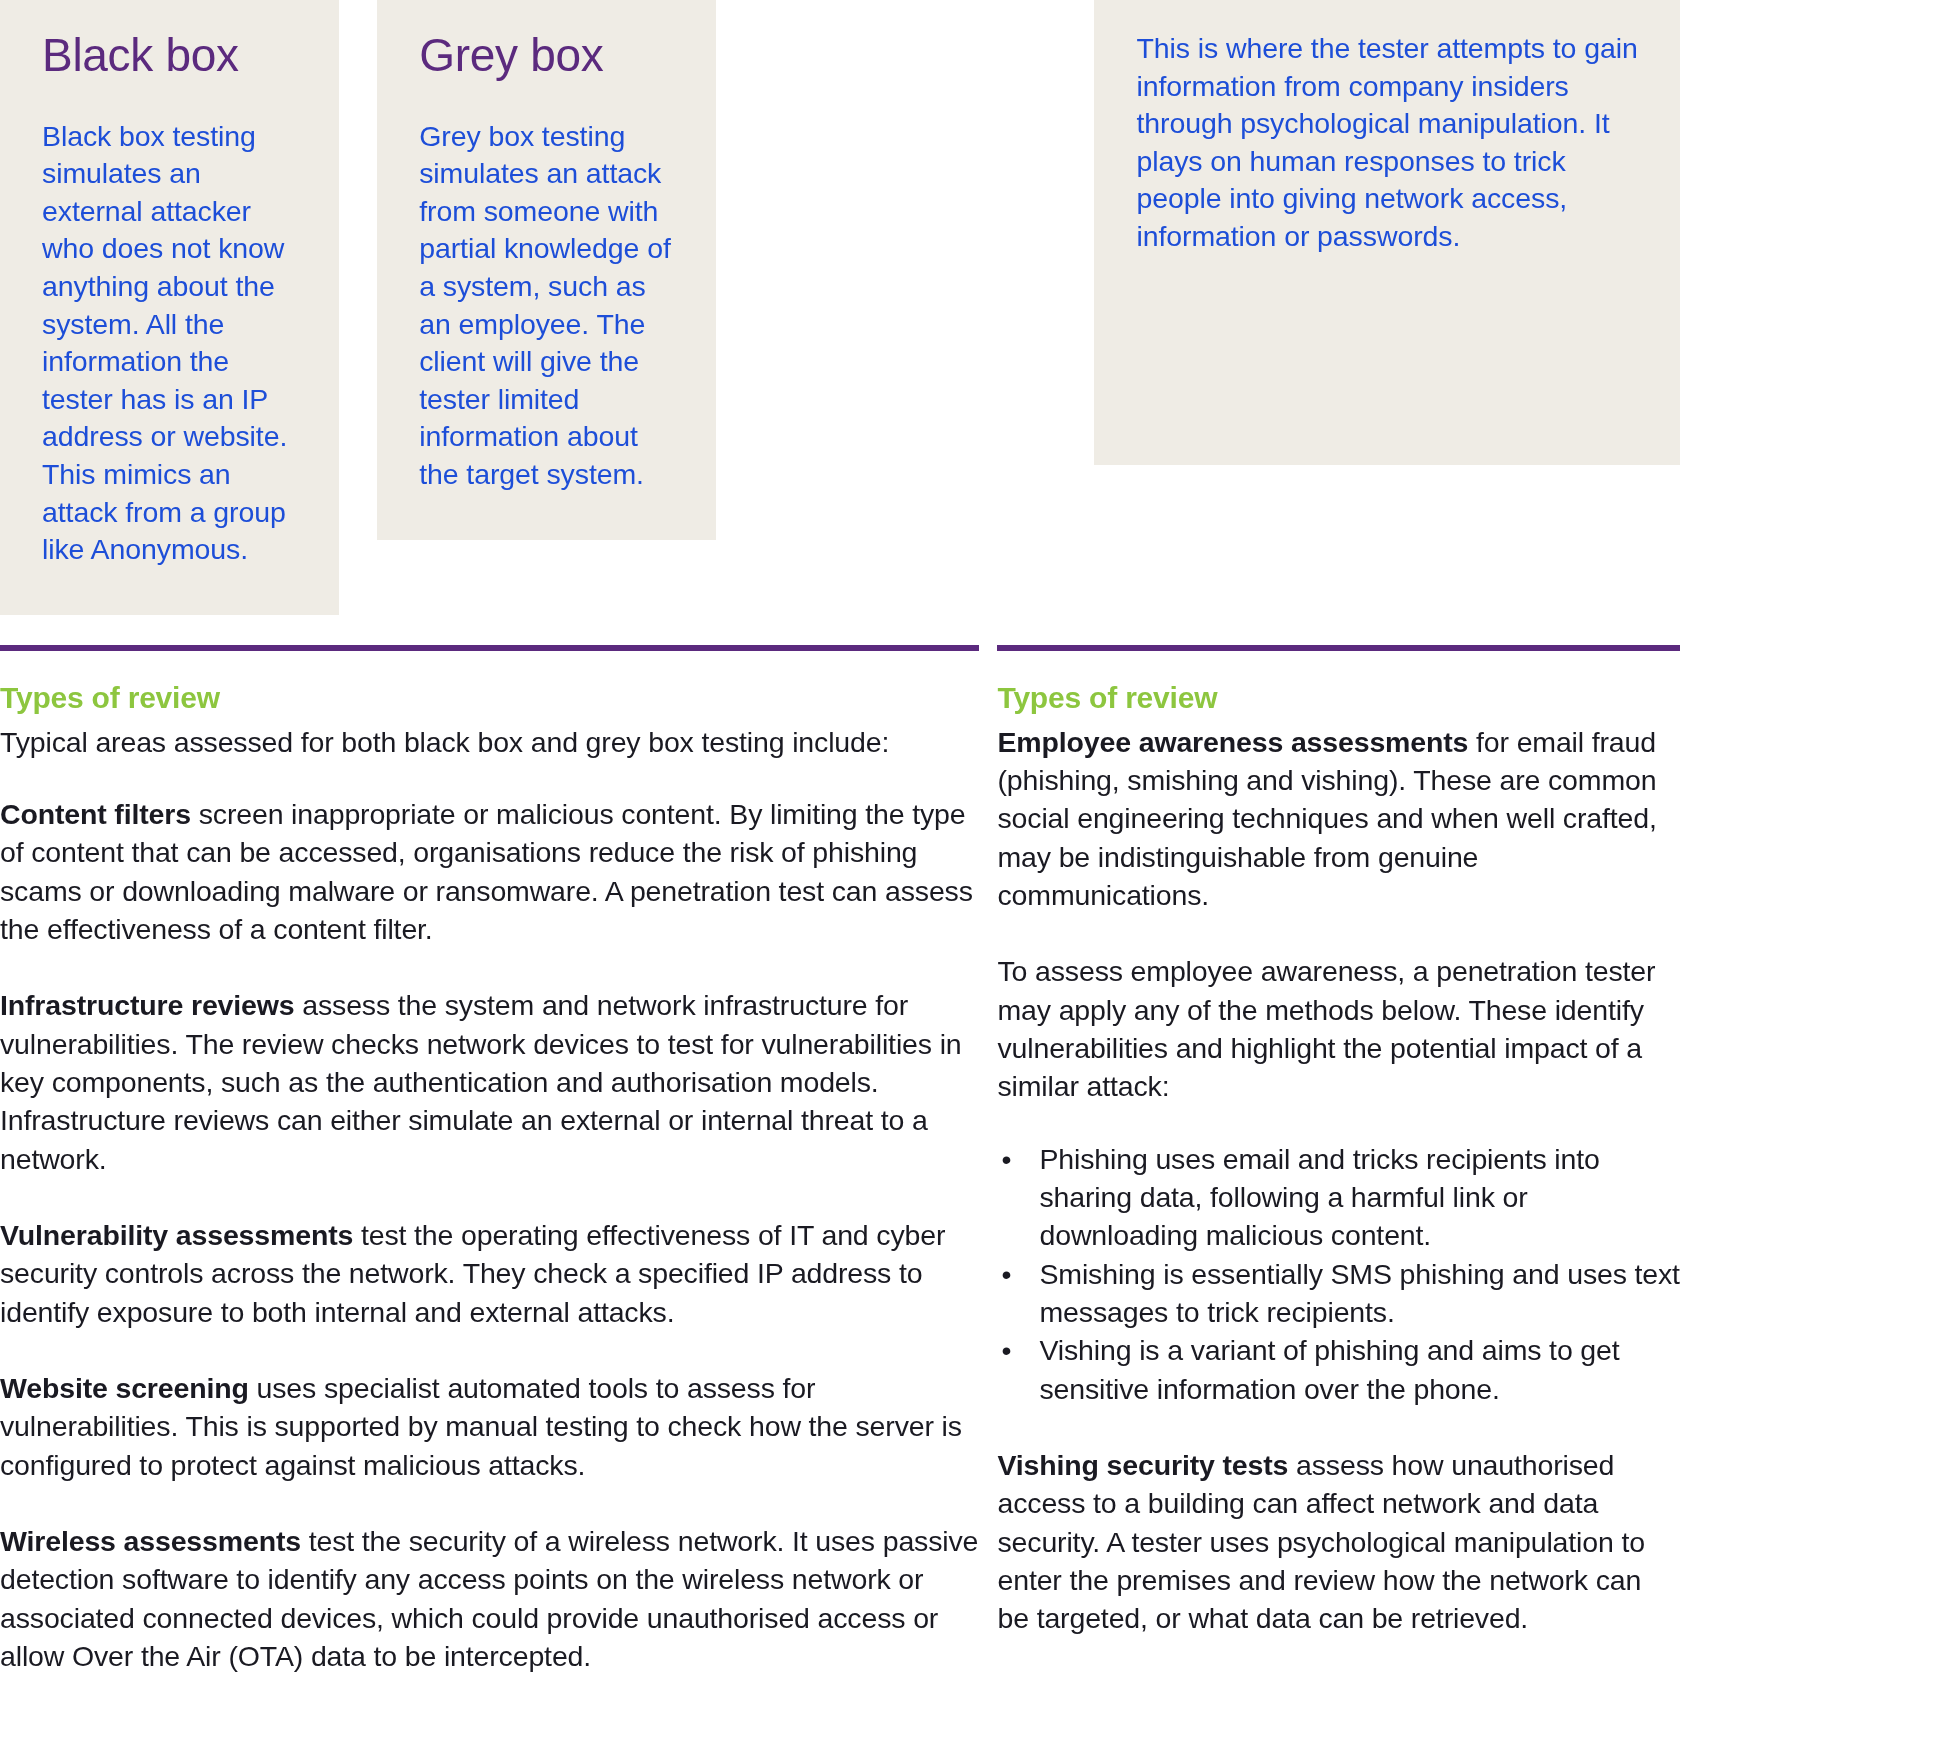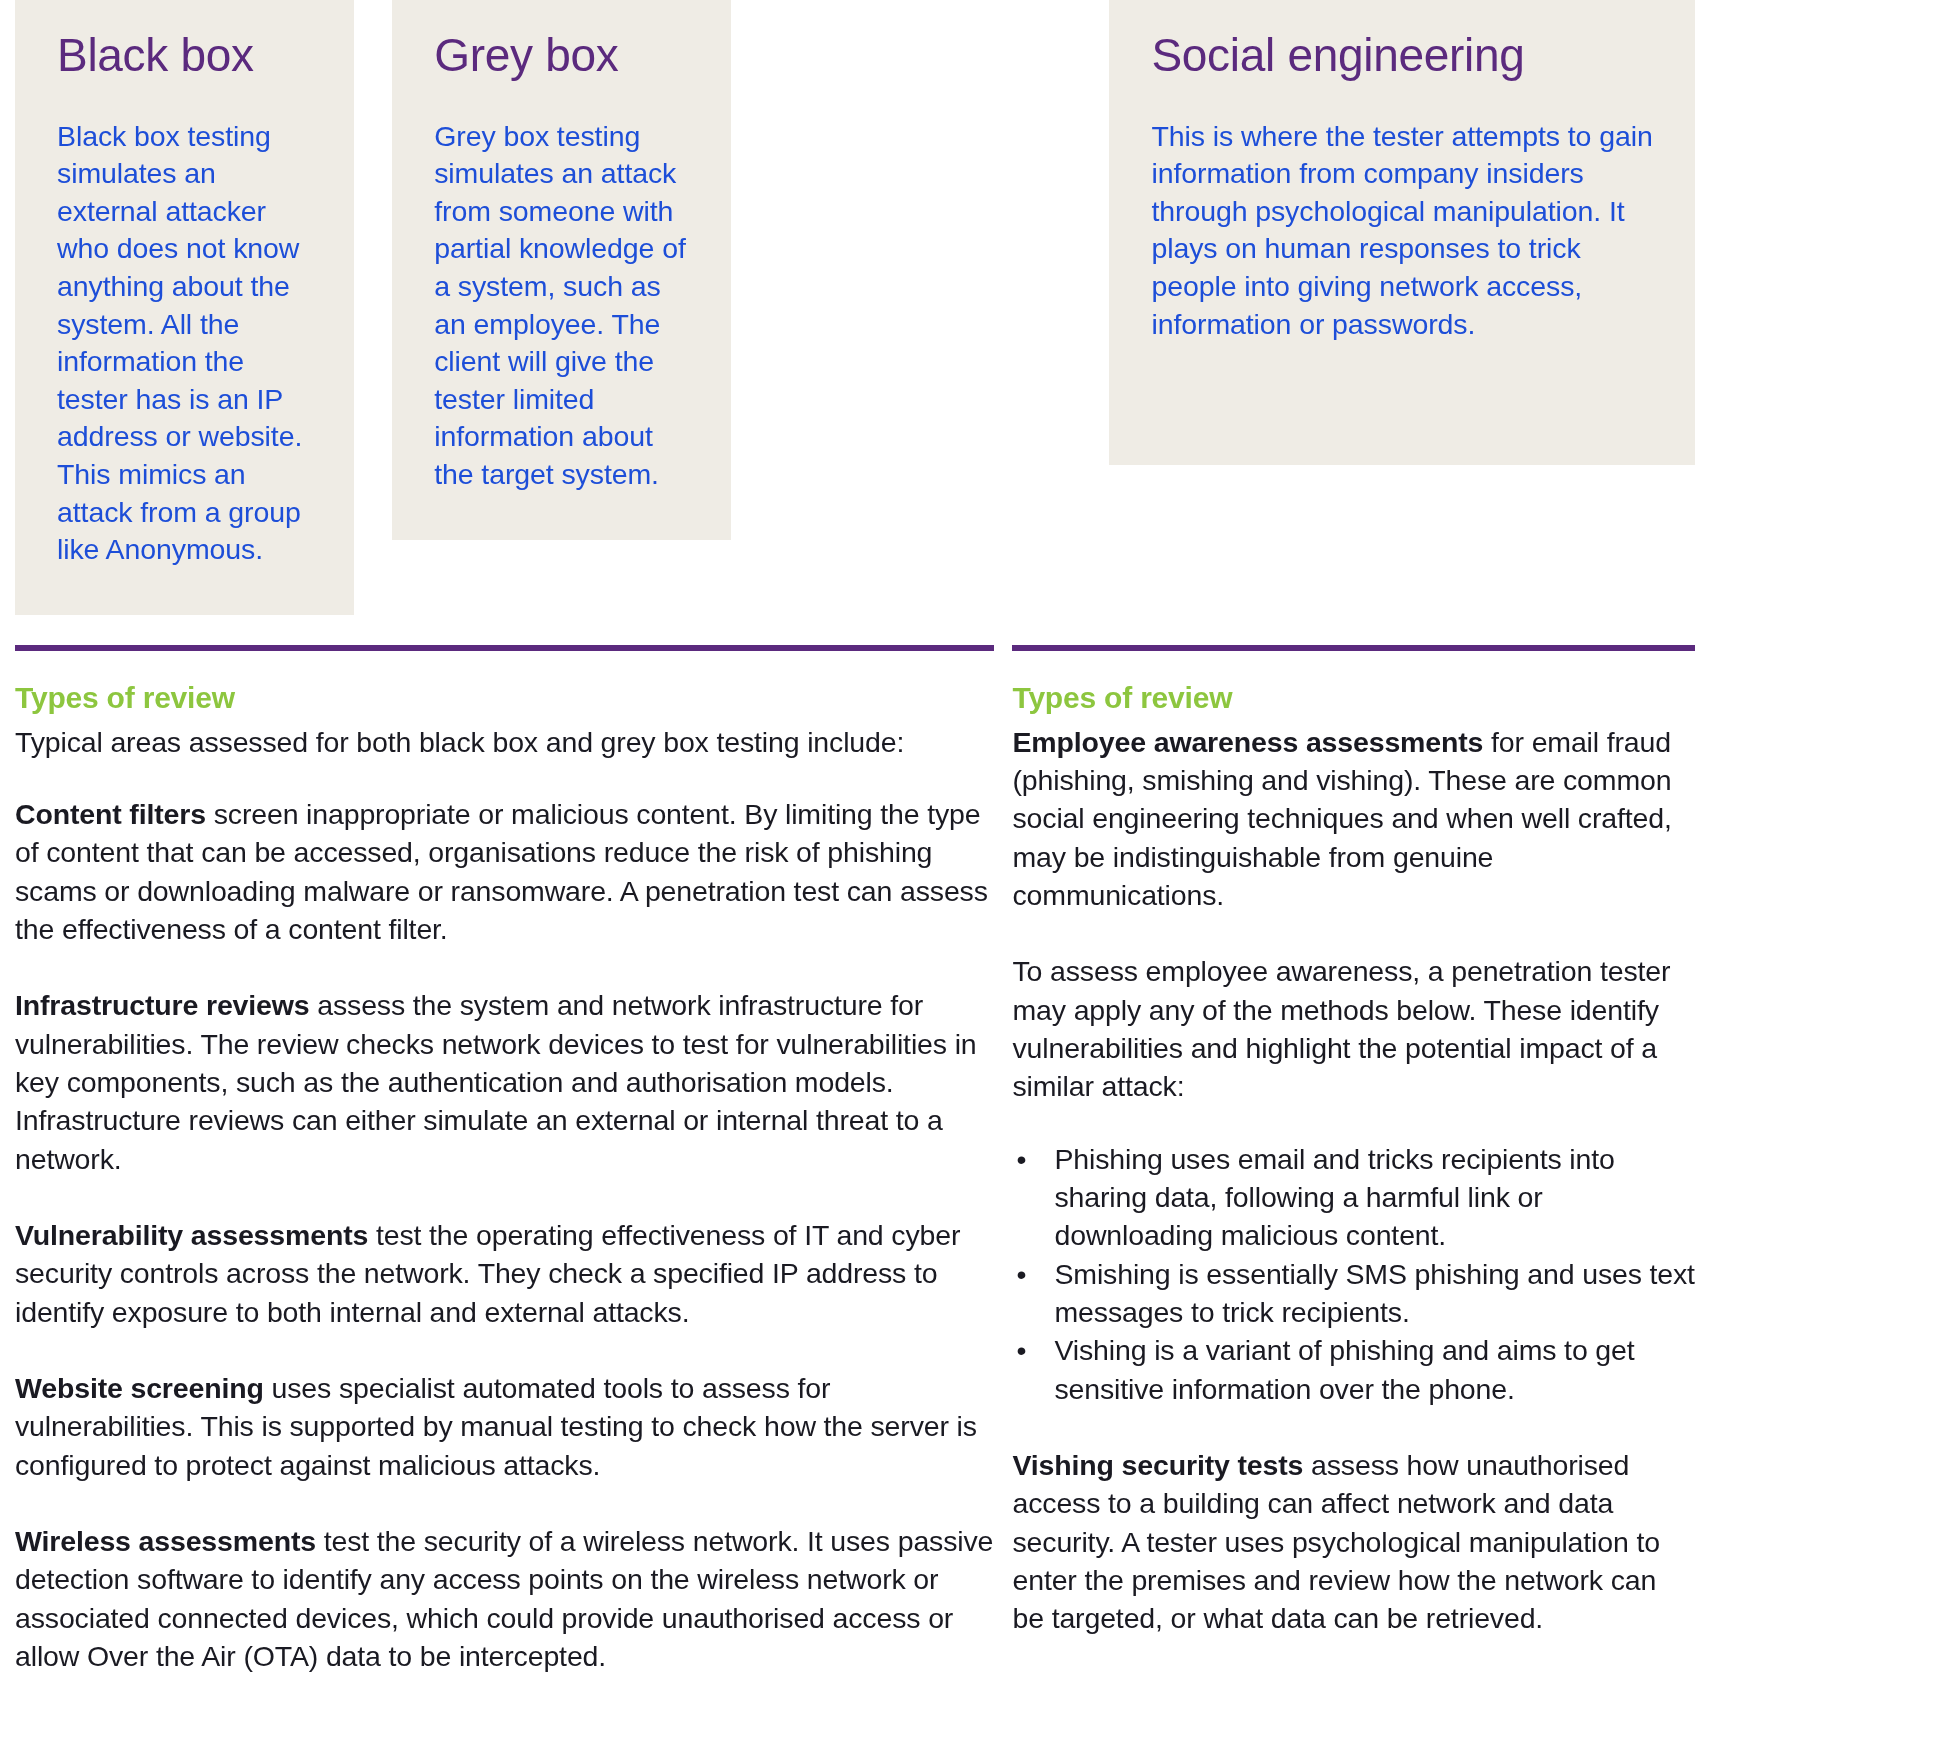--- a/index.html
+++ b/index.html
@@ -12,21 +12,20 @@
     height: 1744px;
     font-family: "Liberation Sans", sans-serif;
     color: #1a1a22;
     overflow: hidden;
   }
   .page {
     position: relative;
     width: 1680px;
     height: 1744px;
     box-sizing: border-box;
-    margin-left: 15px;
   }
 
   
   .cards-row {
     display: flex;
     align-items: flex-start;
     gap: 38px;
     padding: 0;
   }
   .card {
@@ -120,21 +119,20 @@
       <h2 class="card-title">Black box</h2>
       <p class="card-body">Black box testing simulates an external attacker who does not know anything about the system. All the information the tester has is an IP address or website. This mimics an attack from a group like Anonymous.</p>
     </div>
 
     <div class="card grey-box">
       <h2 class="card-title">Grey box</h2>
       <p class="card-body">Grey box testing simulates an attack from someone with partial knowledge of a system, such as an employee. The client will give the tester limited information about the target system.</p>
     </div>
 
     <div class="card social">
-      <h2 class="card-title">Social engineering</h2>
       <p class="card-body">This is where the tester attempts to gain information from company insiders through psychological manipulation. It plays on human responses to trick people into giving network access, information or passwords.</p>
     </div>
 
   </div>
 
   <div class="columns">
 
     <div class="col-left">
       <div class="rule"></div>
       <h3 class="section-heading">Types of review</h3>

